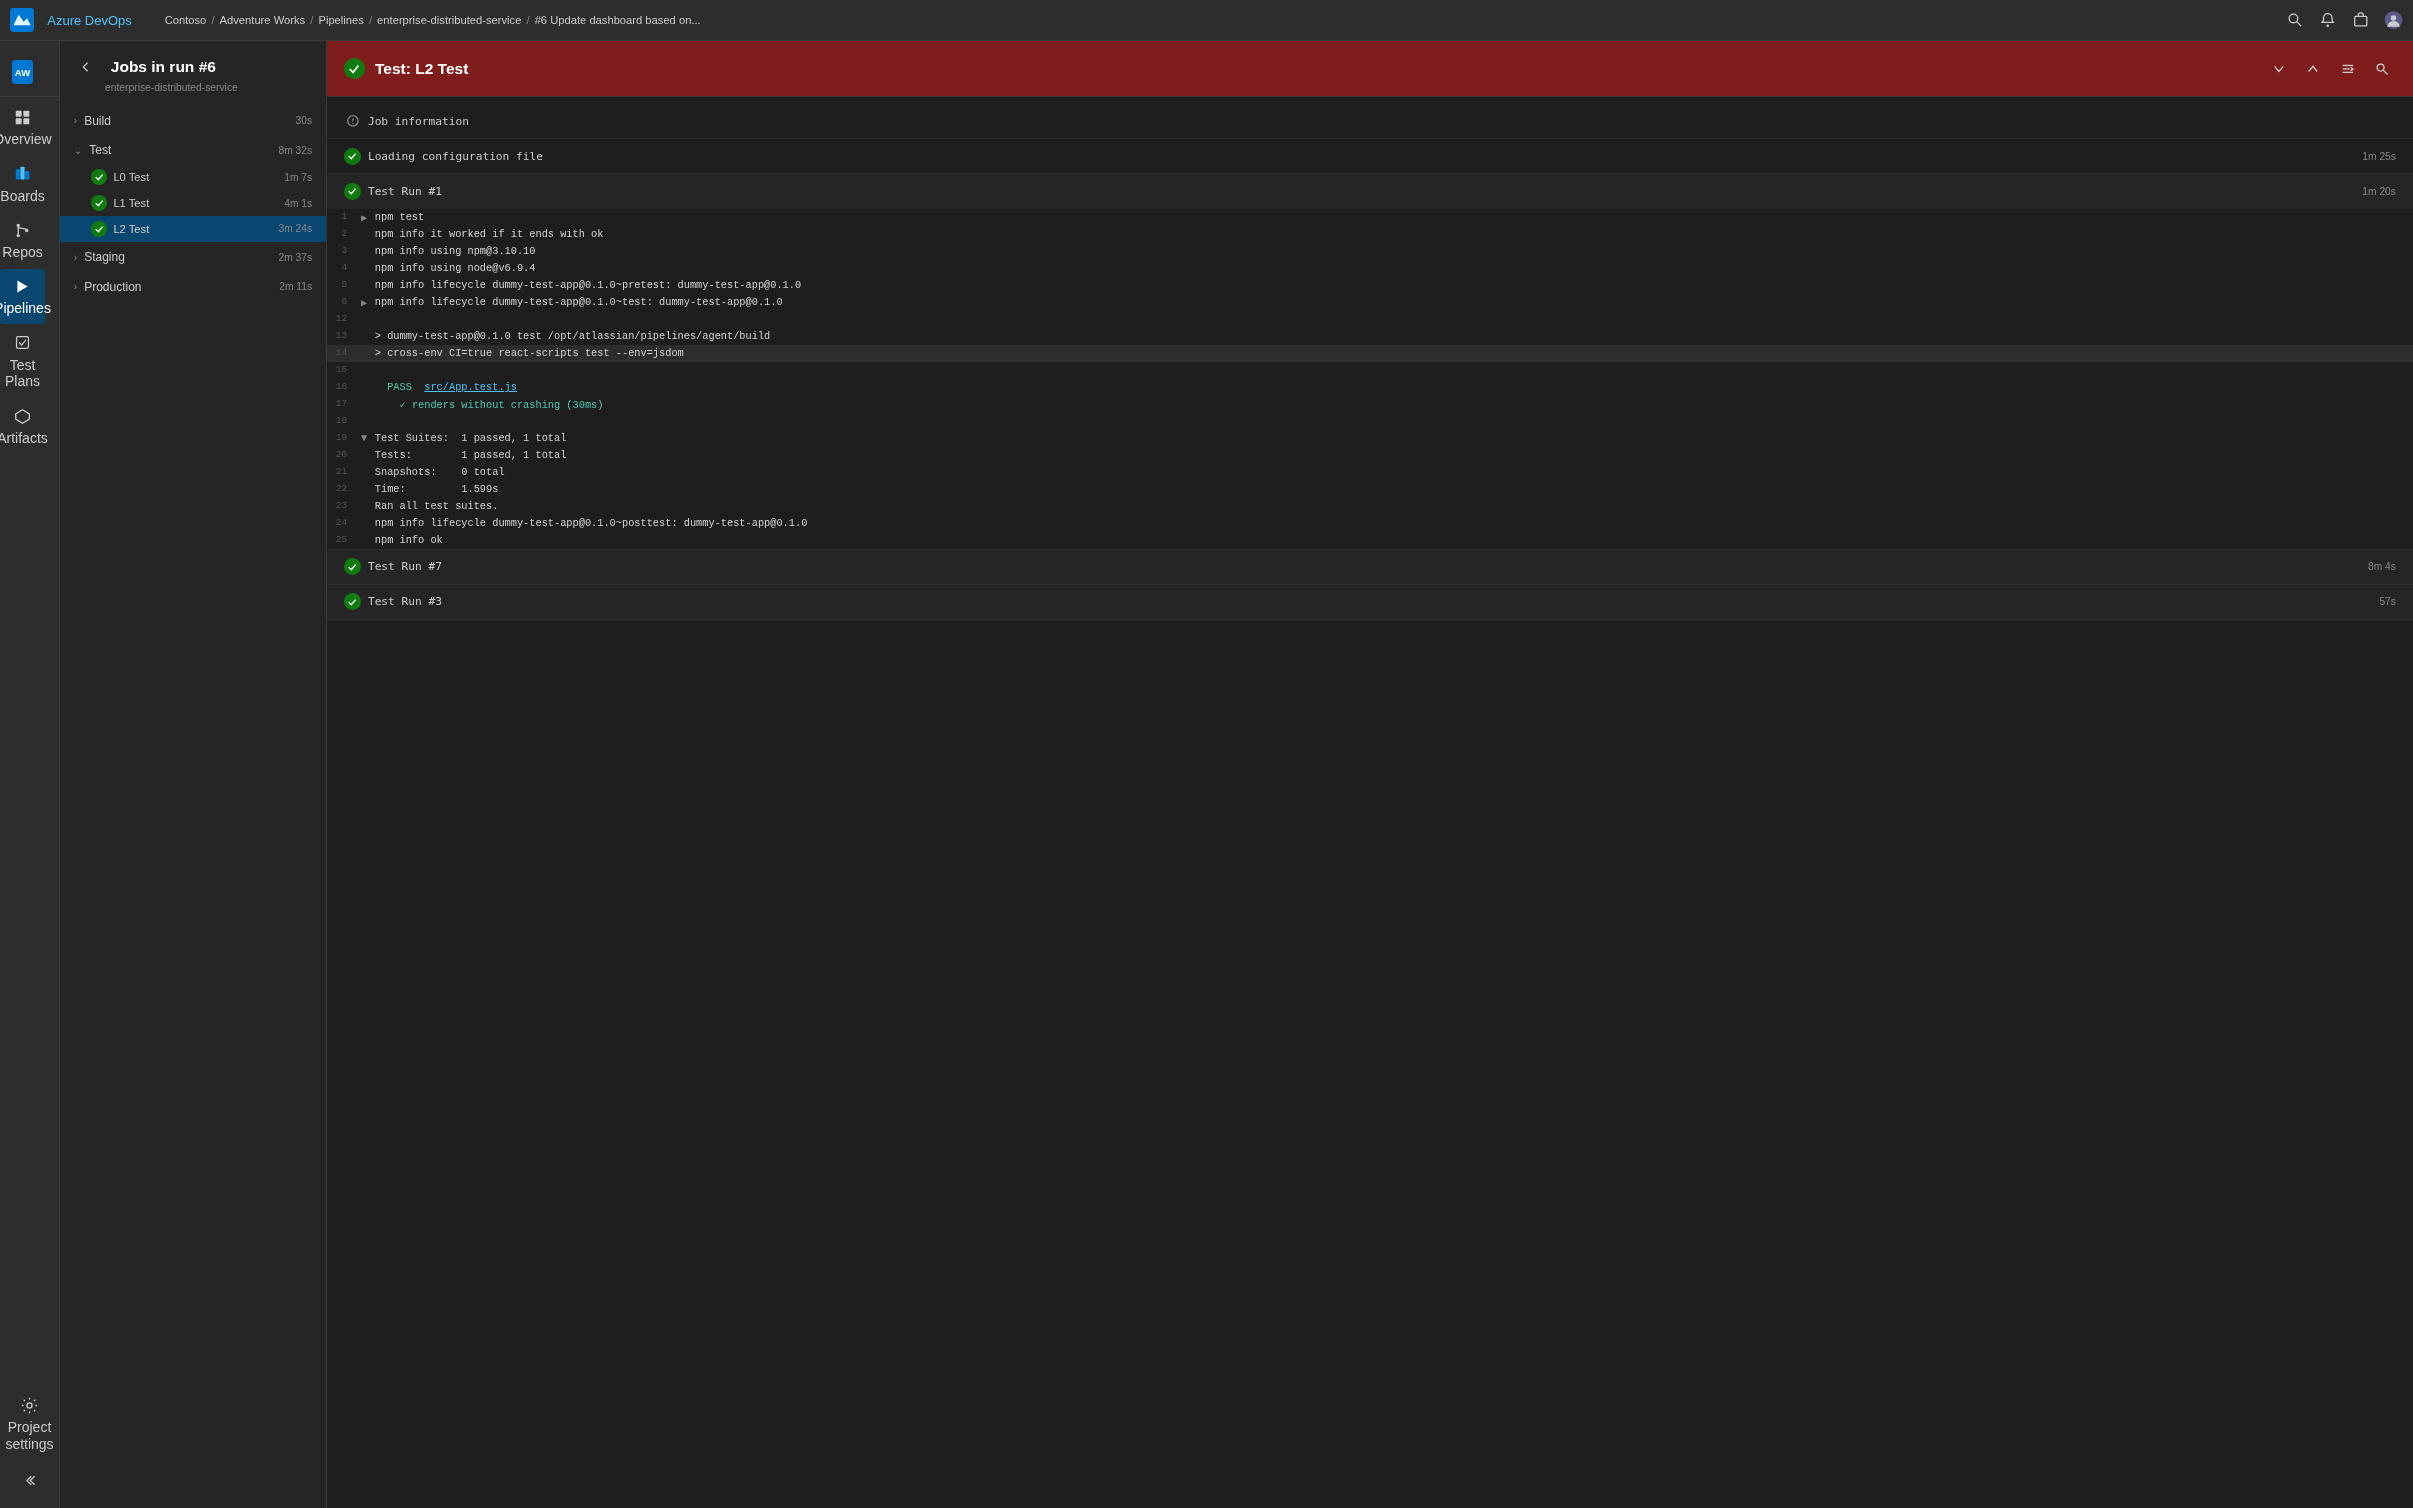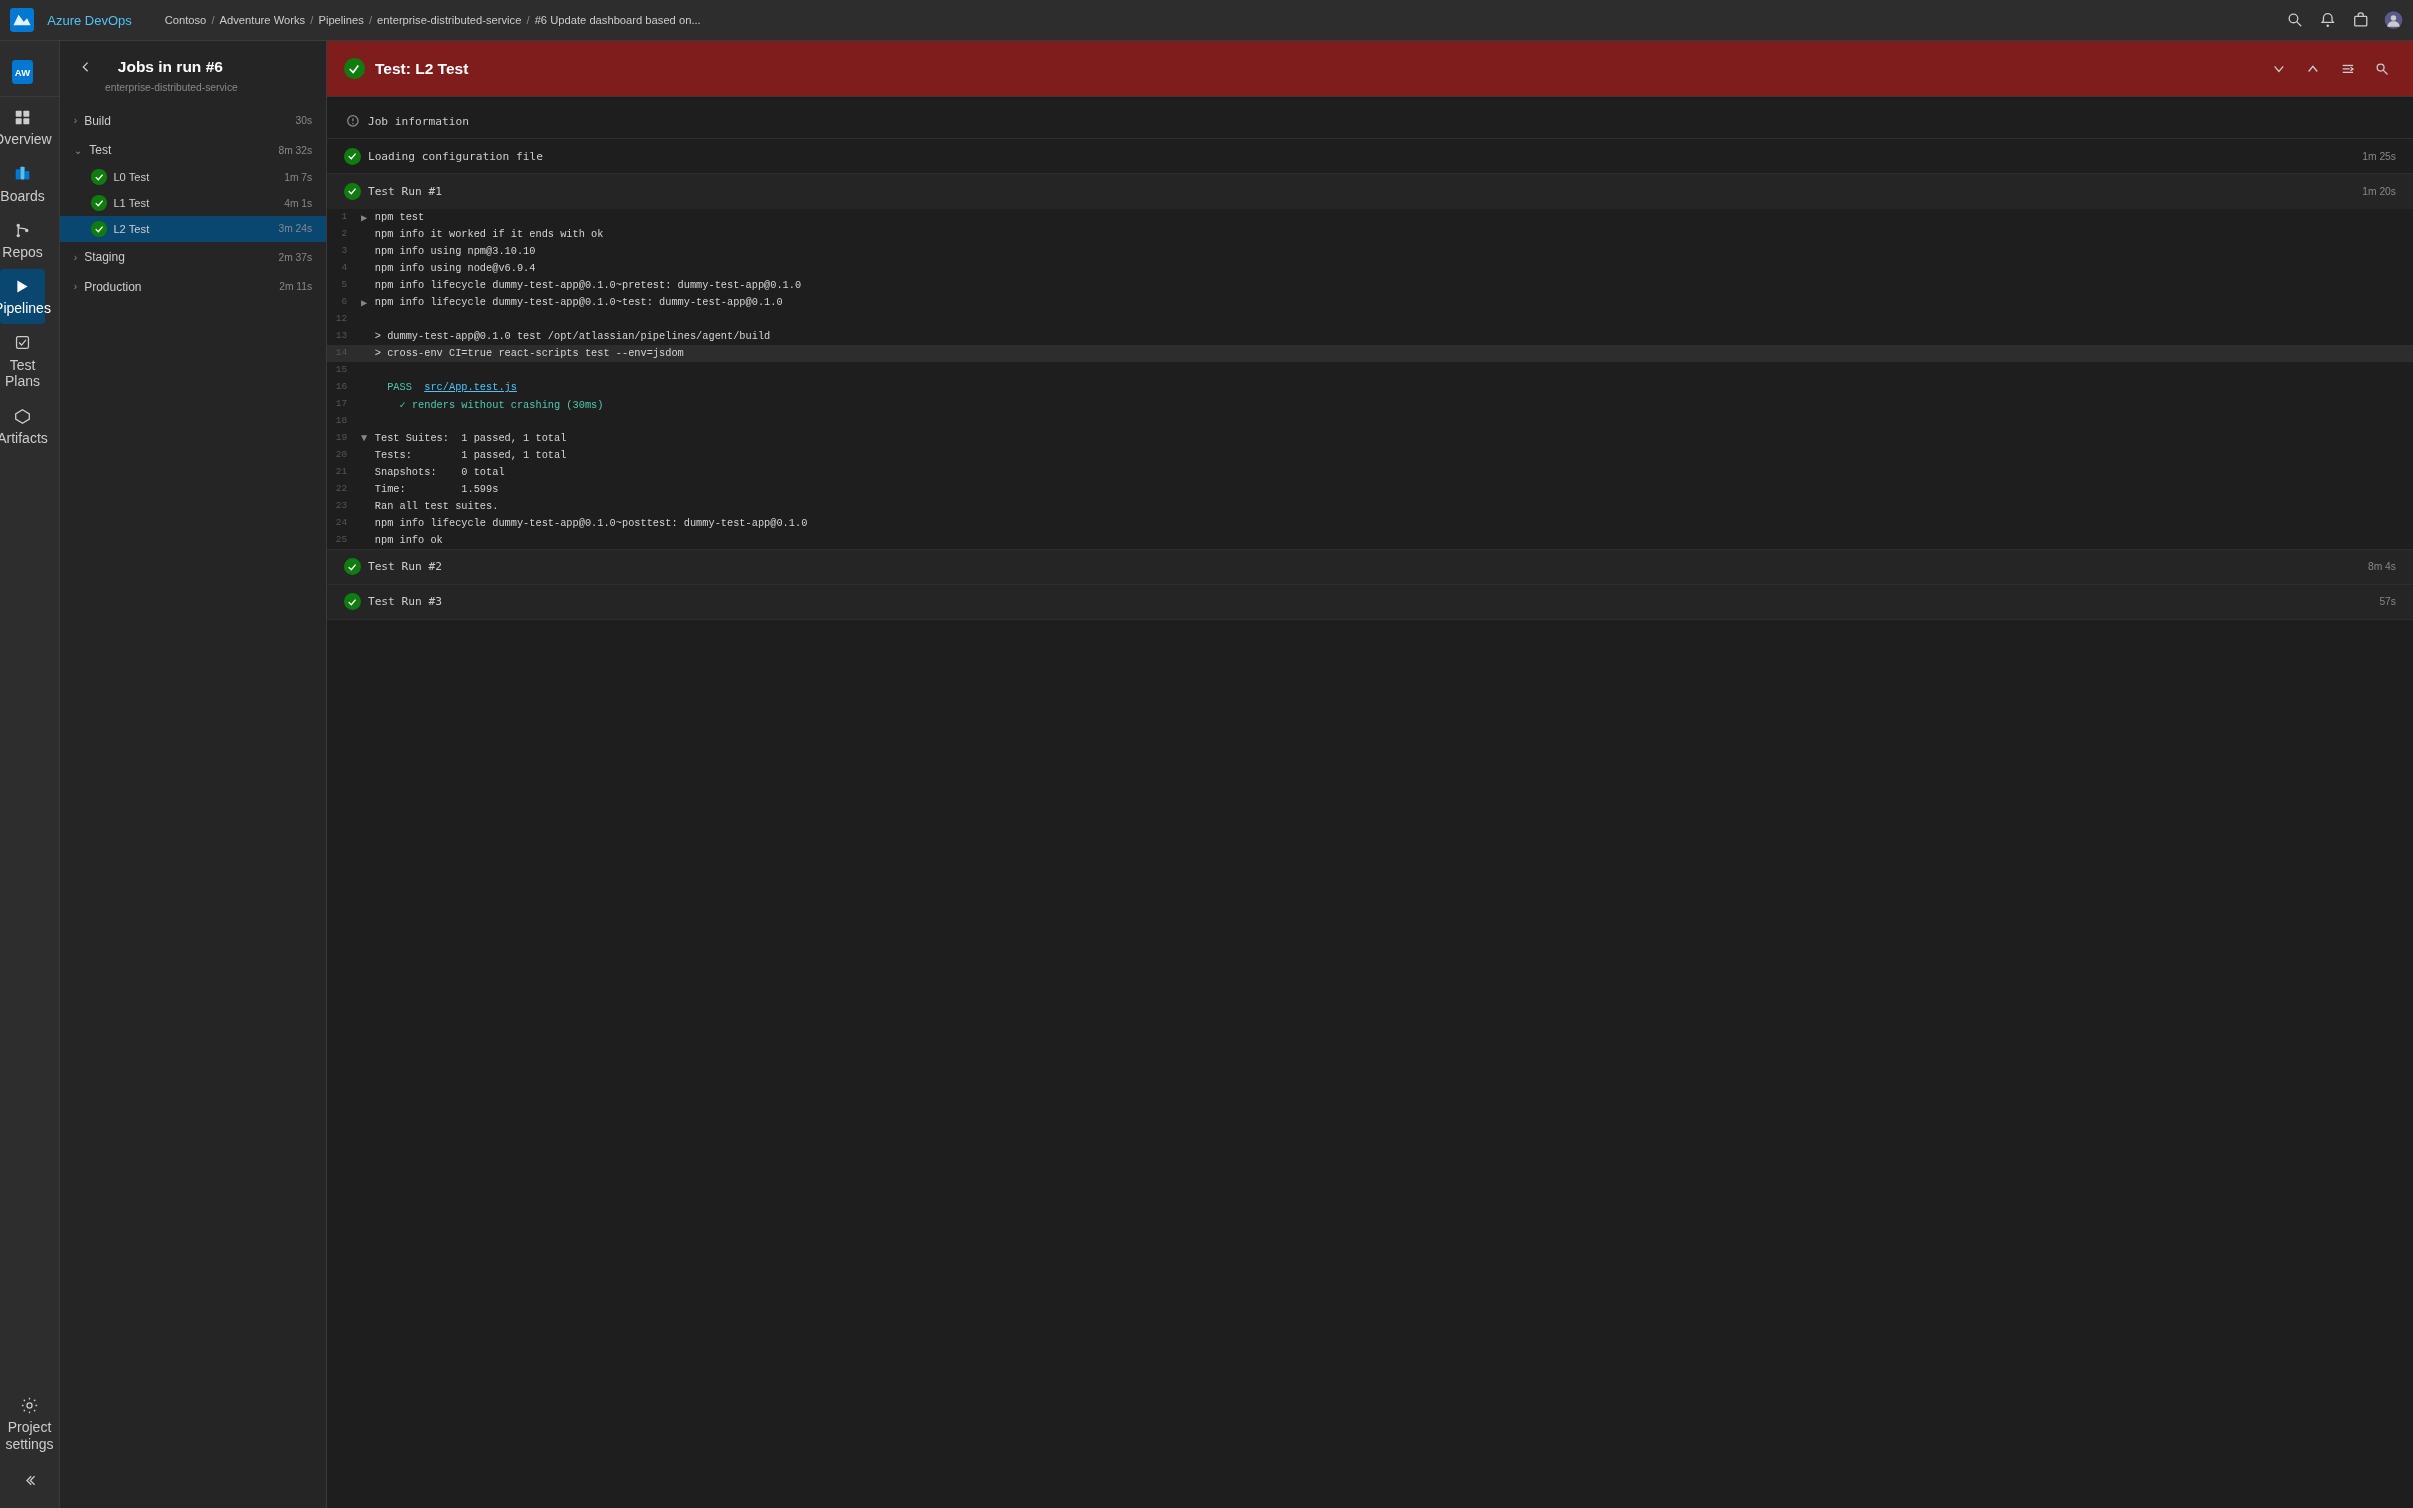--- a/index.html
+++ b/index.html
@@ -26,21 +26,21 @@
     .sidebar-item.active { background: #094771; color: #ffffff; }
     .sidebar-item-icon { font-size: 15.5px; margin-bottom: 3.4px; width: 20.7px; height: 20.7px; display: flex; align-items: center; justify-content: center; }
     .sidebar-item-label { font-size: 14px; text-align: center; line-height: 1.2; }
     .sidebar-bottom { margin-top: auto; padding-bottom: 6.9px; display: flex; flex-direction: column; align-items: center; gap: 3.4px; }
     .sidebar-bottom-item { width: 45px; display: flex; flex-direction: column; align-items: center; padding: 6.9px 3.4px; cursor: pointer; border-radius: 3.4px; color: #cccccc; }
     .nav-list { padding: 6.9px 0; }
     .nav-divider { height: 0.9px; background: #3a3a3a; margin: 3.4px 0; }
 
     
     .jobs-panel { width: 267px; background: #252526; border-right: 0.9px solid #3a3a3a; display: flex; flex-direction: column; flex-shrink: 0; overflow-y: auto; }
-    .jobs-header { display: flex; align-items: center; gap: 20px; padding: 13.8px 13.8px 3.4px; }
+    .jobs-header { display: flex; align-items: center; gap: 13px; padding: 13.8px 13.8px 3.4px; }
     .jobs-back-btn { width: 24px; height: 24px; display: flex; align-items: center; justify-content: center; cursor: pointer; color: #cccccc; border-radius: 3.4px; }
     .jobs-title { font-size: 15.5px; font-weight: 600; color: #ffffff; }
     .jobs-subtitle { font-size: 10.3px; color: #888; padding: 0 13.8px 13.8px 45px; }
     .job-group { margin-bottom: 1.7px; }
     .job-group-header { display: flex; align-items: center; gap: 6.9px; padding: 6.9px 13.8px; cursor: pointer; }
     .job-group-chevron { font-size: 10.3px; color: #888; }
     .job-group-name { font-size: 12px; color: #cccccc; flex: 1; }
     .job-group-time { font-size: 10.3px; color: #888; }
     .job-item { display: flex; align-items: center; gap: 6.9px; padding: 5.2px 13.8px 5.2px 31px; cursor: pointer; }
     .job-item.active { background: #094771; }
@@ -481,21 +481,21 @@
         </div>
       </div>
 
       <div class="log-section">
         <div class="test-run-header">
           <div class="log-section-status section-success" style="border-radius:50%;width:17px;height:17px;display:flex;align-items:center;justify-content:center;">
             <svg width="10.3" height="10.3" viewBox="0 0 12 12" fill="none">
                 <polyline points="2,6 5,9 10,3" stroke="white" stroke-width="1.5" fill="none"></polyline>
               </svg>
           </div>
-          <span class="test-run-title">Test Run #2</span>
+          <span class="test-run-title">Test Run #7</span>
           <span class="test-run-time">8m 4s</span>
         </div>
       </div>
 
       <div class="log-section">
         <div class="test-run-header">
           <div class="log-section-status section-success" style="border-radius:50%;width:17px;height:17px;display:flex;align-items:center;justify-content:center;">
             <svg width="10.3" height="10.3" viewBox="0 0 12 12" fill="none">
                 <polyline points="2,6 5,9 10,3" stroke="white" stroke-width="1.5" fill="none"></polyline>
               </svg>

